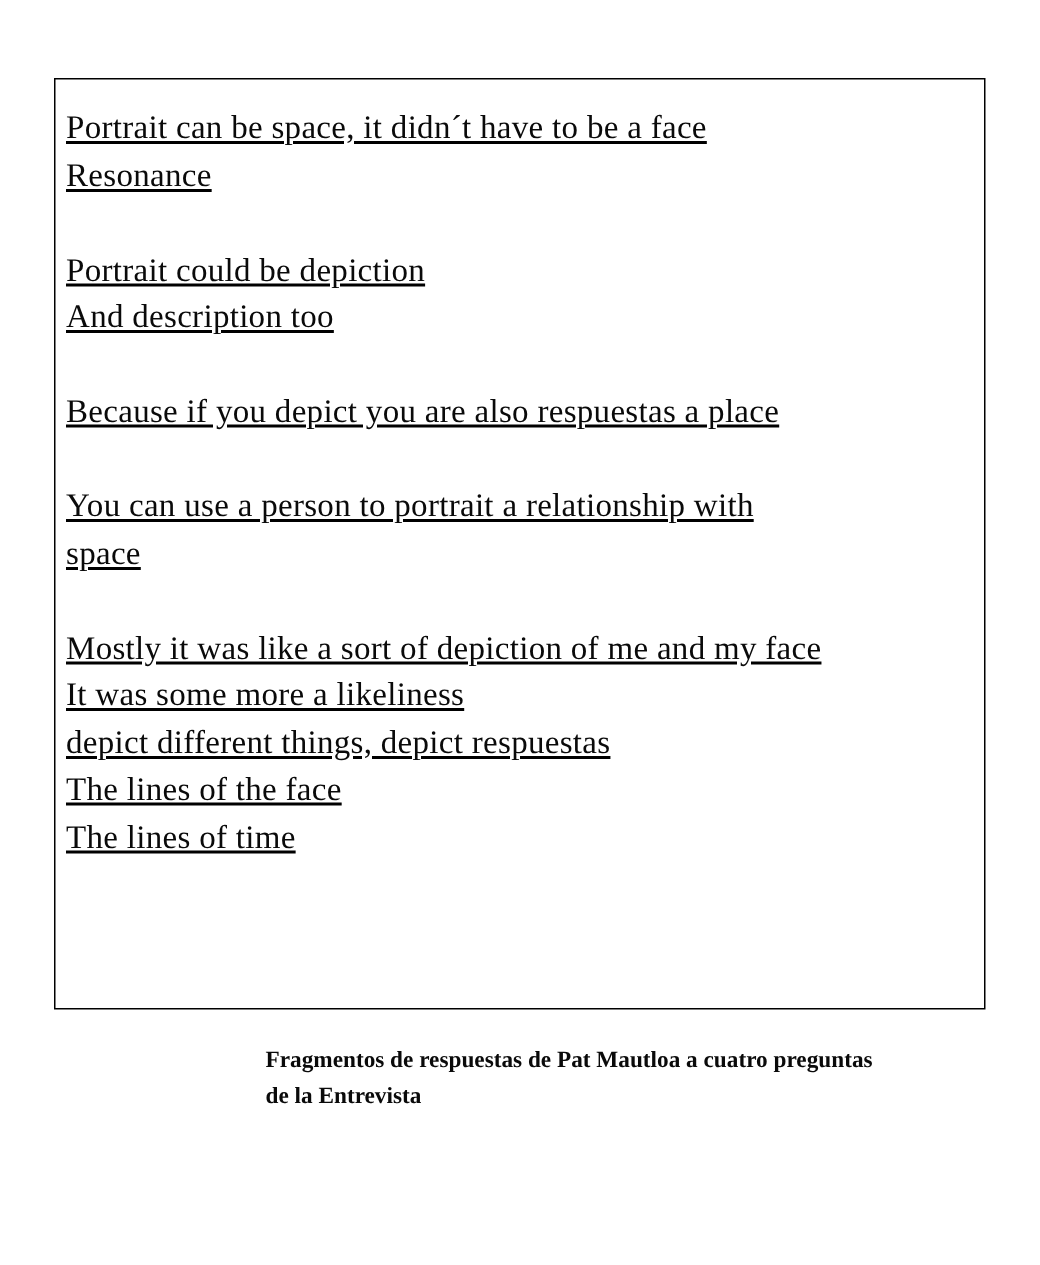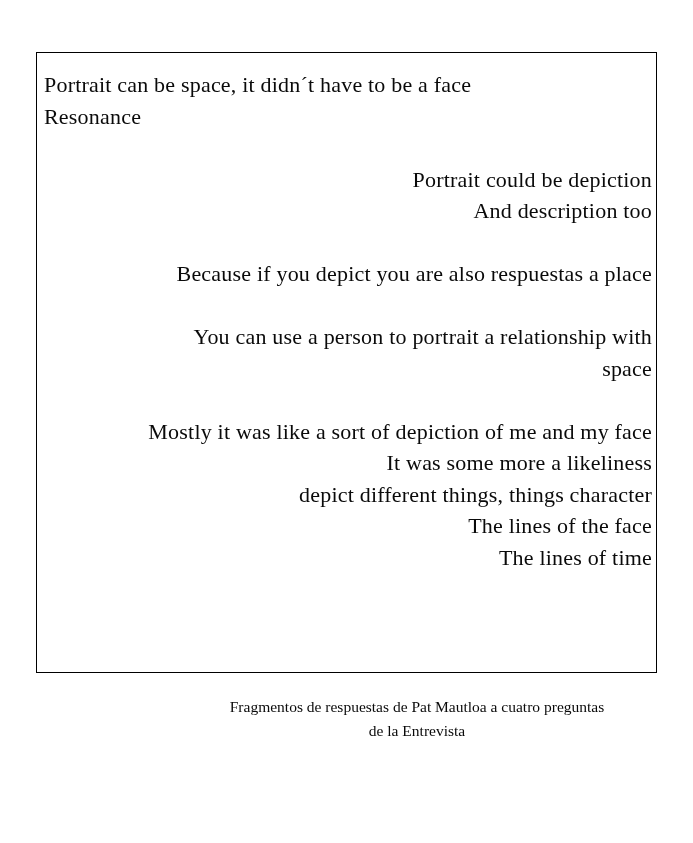--- a/index.html
+++ b/index.html
@@ -17,40 +17,41 @@
     overflow: hidden;
   }
   .text-frame {
     position: absolute;
     left: 36px;
     top: 52px;
     width: 621px;
     height: 621px;
     box-sizing: border-box;
     border: 1.5px solid #000000;
-    padding: 16px 4px 0 7px;
+    padding: 16px 19px 0 7px;
+    text-decoration: underline;
   }
   .stanza { margin: 0; }
-  .stanza + .stanza { margin-top: 31.5px; text-align: right; }
+  .stanza + .stanza { margin-top: 31.5px; }
   .poem-line {
     font-size: 22px;
     line-height: 31.5px;
     letter-spacing: 0.2px;
     white-space: nowrap;
     color: #0a0a0a;
   }
   .caption {
     position: absolute;
     right: 36px;
     top: 695px;
     width: 480px;
-    text-align: center;
+    text-align: left;
     font-size: 15.5px;
     line-height: 23.5px;
-    font-weight: 400;
+    font-weight: 700;
     color: #0a0a0a;
   }
 </style>
 </head>
 <body>
 
 <div class="page">
 
   <div class="text-frame">
 
@@ -69,21 +70,21 @@
     </div>
 
     <div class="stanza">
       <div class="poem-line">You can use a person to portrait a relationship with</div>
       <div class="poem-line">space</div>
     </div>
 
     <div class="stanza">
       <div class="poem-line">Mostly it was like a sort of depiction of me and my face</div>
       <div class="poem-line">It was some more a likeliness</div>
-      <div class="poem-line">depict different things, things character</div>
+      <div class="poem-line">depict different things, depict respuestas</div>
       <div class="poem-line">The lines of the face</div>
       <div class="poem-line">The lines of time</div>
     </div>
 
   </div>
 
   <div class="caption">
     <div>Fragmentos de respuestas de Pat Mautloa a cuatro preguntas</div>
     <div>de la Entrevista</div>
   </div>

